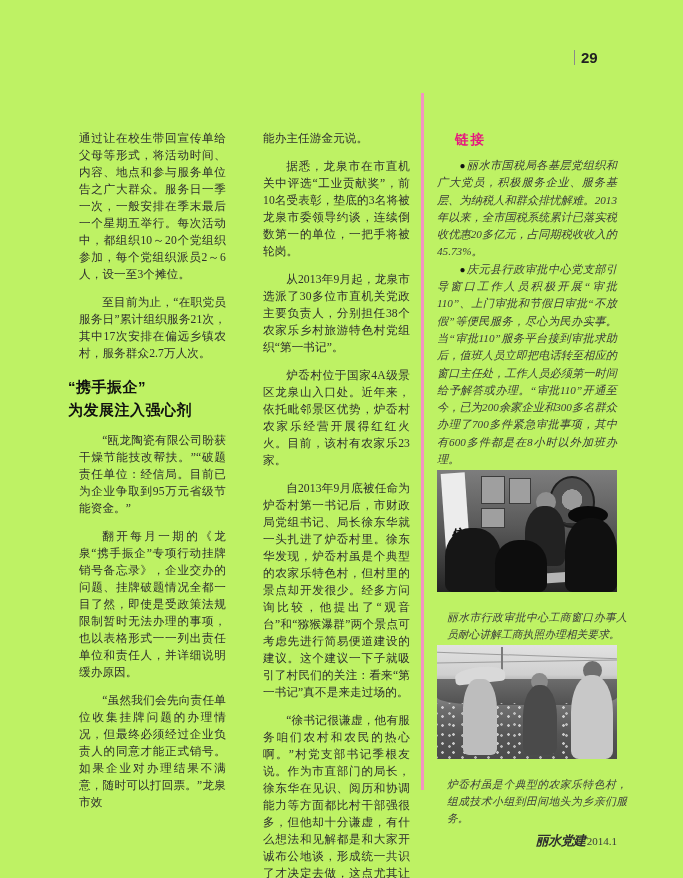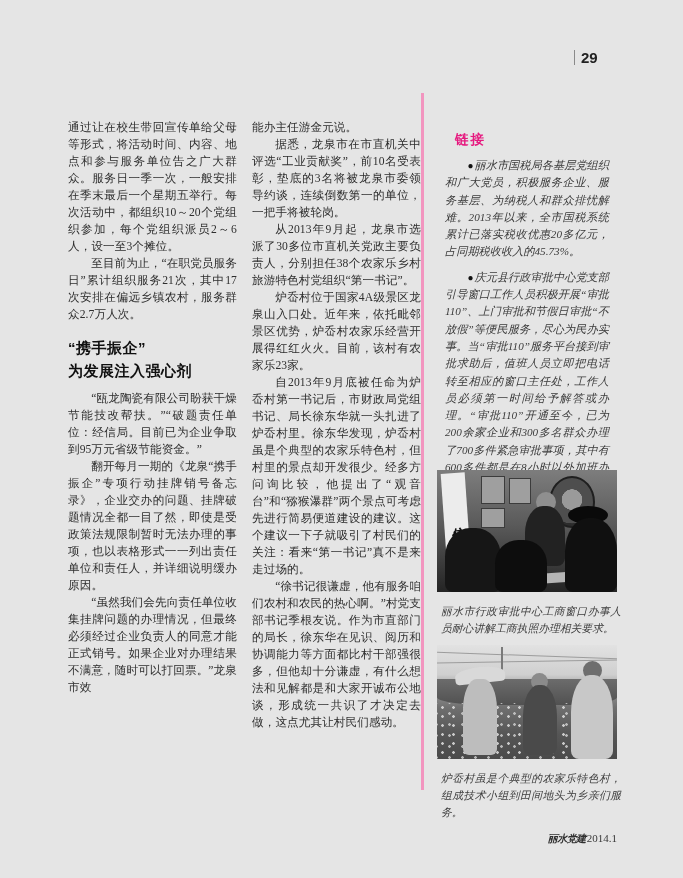--- a/index.html
+++ b/index.html
@@ -1,41 +1,41 @@
 <!DOCTYPE html>
 <html><head>
 <meta charset="utf-8">
 <style>
   html,body{margin:0;padding:0;background:#ffffff;}
-  .page{position:relative;width:683px;height:878px;background:#e5e5e5;overflow:hidden;
+  .page{position:relative;width:683px;height:878px;background:#bef264;overflow:hidden;
         font-family:"Liberation Serif",serif;color:#2e2e2e;}
 
   
   .pageno{position:absolute;top:49px;left:574px;display:flex;align-items:center;gap:6px;
           font-family:"Liberation Sans",sans-serif;font-weight:bold;font-size:15px;color:#222;}
   .pn-bar{display:inline-block;width:1px;height:15px;background:#8a8a8a;}
 
   
   .col{position:absolute;top:119px;width:169px;}
   .col1{left:68px;}
   .col2{left:252px;}
-  .col p{margin:0;font-size:11.6px;line-height:17px;text-align:justify;letter-spacing:0.1px;}
+  .col p{margin:11px;font-size:11.6px;line-height:17px;text-align:justify;letter-spacing:0.1px;}
   .indent{text-indent:2em;}
   .col h3{margin:13px 0 8px 0;font-family:"Liberation Sans",sans-serif;
           font-size:15px;line-height:23px;color:#0f0f0f;letter-spacing:0.5px;}
   .col h3 span{display:block;}
 
   
   .rule{position:absolute;left:421px;top:93px;width:3px;height:697px;background:#f295bf;}
 
   
   .col3{position:absolute;left:437px;top:131px;width:180px;}
   .link-title{font-family:"Liberation Sans",sans-serif;font-weight:bold;font-size:13.5px;
               color:#e6197f;letter-spacing:2px;margin:0 0 8px 18px;}
-  .link-item{margin:8px;font-size:11.2px;line-height:17.3px;text-align:justify;
+  .link-item{margin:0;font-size:11.2px;line-height:17.3px;text-align:justify;
              font-style:italic;color:#3a3a3a;text-indent:2em;}
   .bullet{font-style:normal;font-size:10px;margin-right:1px;color:#111;}
 
   
   .photo{position:absolute;left:437px;width:180px;overflow:hidden;background:#888;}
   .photo1{top:470px;height:122px;background:linear-gradient(180deg,#7d7d7d 0%,#5a5a5a 45%,#242424 100%);}
   .photo2{top:645px;height:114px;
           background:linear-gradient(180deg,#e2e2e2 0%,#cfcfcf 26%,#9a9a9a 38%,#6f6f6f 55%,#565656 78%,#4a4a4a 100%);}
   .banner{position:absolute;left:7px;top:3px;width:24px;height:96px;background:#ececec;
           writing-mode:vertical-rl;text-orientation:upright;font-weight:bold;font-size:15px;
@@ -69,30 +69,30 @@
   .w2{top:16px;transform:rotate(-1deg);}
   .pole{position:absolute;left:64px;top:2px;width:2px;height:34px;background:#7a7a7a;}
   .farmer{left:26px;top:34px;width:34px;height:76px;background:#bdbdbd;border-radius:40% 40% 6px 6px;}
   .farmer-hat{position:absolute;left:18px;top:22px;width:50px;height:16px;background:#d9d9d9;
               border-radius:50% 50% 4px 4px;transform:rotate(-6deg);}
   .villager{left:86px;top:40px;width:34px;height:70px;background:#4a4a4a;}
   .villager-head{left:94px;top:28px;width:17px;height:17px;background:#8b8b8b;}
   .cadre{left:134px;top:30px;width:42px;height:84px;background:#c8c8c8;}
   .cadre-head{left:146px;top:16px;width:19px;height:19px;background:#6e6e6e;}
 
-  .caption{position:absolute;left:437px;width:180px;margin:4px;font-size:10.8px;line-height:17px;
+  .caption{position:absolute;left:437px;width:180px;margin:10px;font-size:10.8px;line-height:17px;
            font-style:italic;color:#3d3d3d;text-align:justify;}
   .cap1{top:599px;}
   .cap2{top:766px;}
 
   
   .footer{position:absolute;left:437px;top:832px;width:180px;text-align:right;
           font-size:11px;color:#3a3a3a;}
   .brand{font-family:"Liberation Serif",serif;font-weight:bold;font-style:italic;
-         font-size:10px;letter-spacing:-0.5px;color:#2f2f2f;margin-right:1px;}
+         font-size:13px;letter-spacing:-0.5px;color:#2f2f2f;margin-right:1px;}
 </style>
 </head>
 <body>
 
 <div class="page">
 
   <div class="pageno">
     <span class="pn-bar"></span>
     <span>29</span>
   </div>

